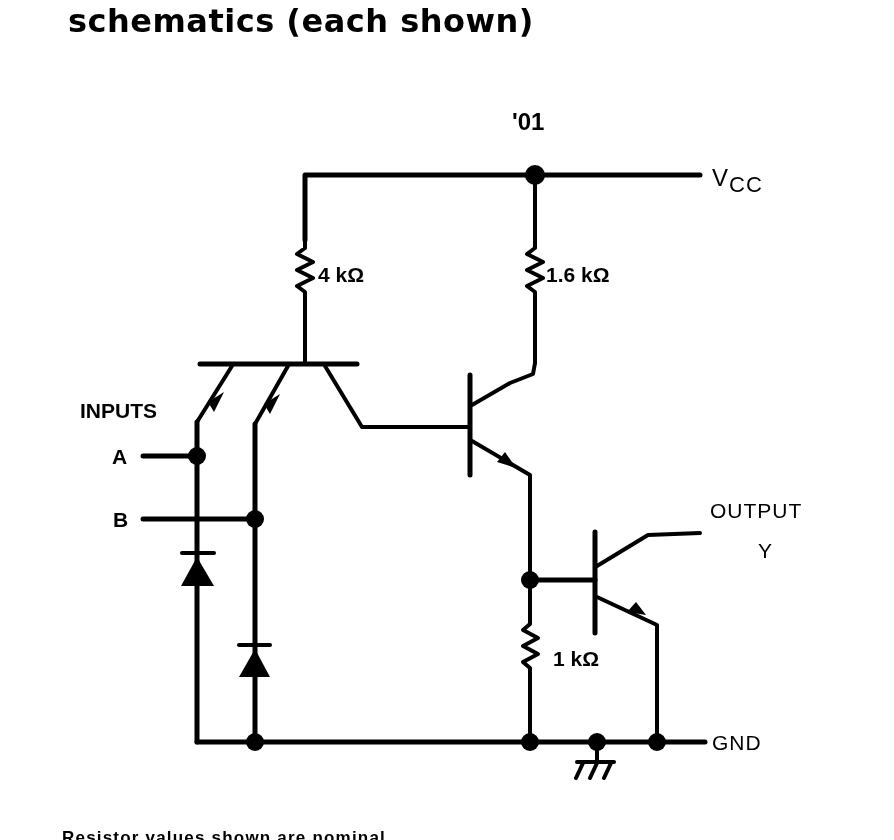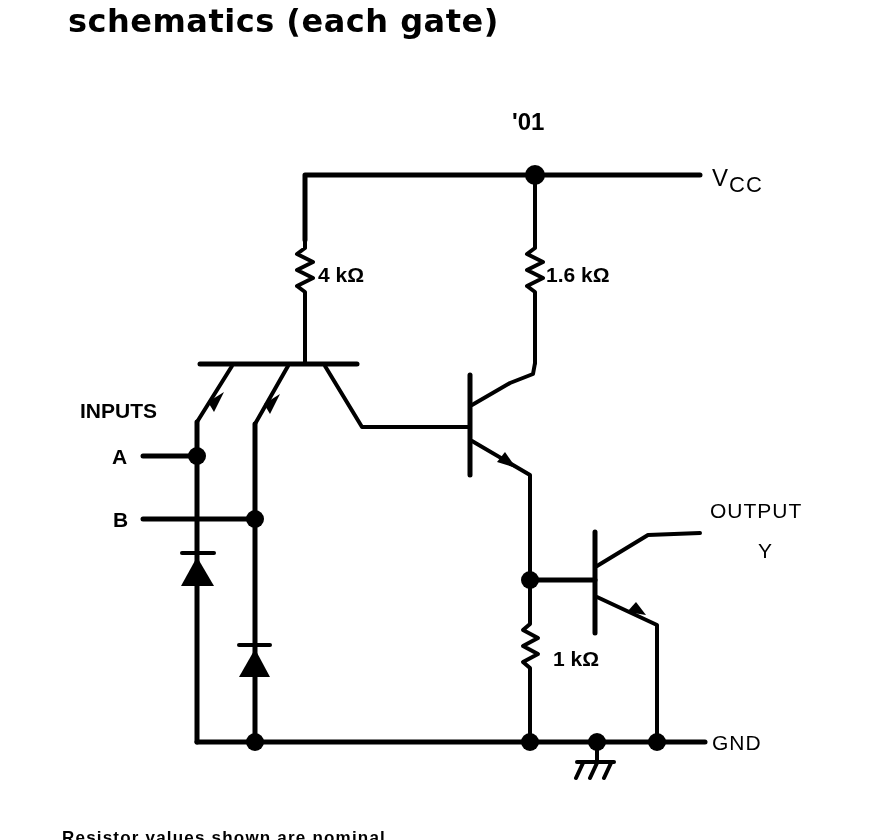--- a/index.html
+++ b/index.html
@@ -9,21 +9,21 @@
   svg { position: absolute; left: 0; top: 0; }
   .wire { stroke: #000; stroke-width: 5; fill: none; stroke-linecap: round; stroke-linejoin: round; }
   .thin { stroke: #000; stroke-width: 4; fill: none; stroke-linecap: round; stroke-linejoin: round; }
   .dot { fill: #000; }
   .lbl { font-family: "Liberation Sans", sans-serif; font-weight: bold; font-size: 21px; fill: #000; }
   .lbl-n { font-family: "Liberation Sans", sans-serif; font-size: 21px; fill: #000; letter-spacing: 1px; }
 </style>
 </head>
 <body>
 
-<div class="title">schematics (each gate)</div>
+<div class="title">schematics (each shown)</div>
 
 <svg width="894" height="840" viewBox="0 0 894 840">
 
   <text x="512" y="130" class="lbl" style="font-size:24px">'01</text>
 
   <polyline class="wire" points="305,240 305,175 700,175"></polyline>
   <circle class="dot" cx="535" cy="175" r="10"></circle>
   <text x="712" y="186" class="lbl-n" style="font-size:24px"><tspan>V</tspan><tspan dy="6" style="font-size:22px">CC</tspan></text>
 
   <g>

